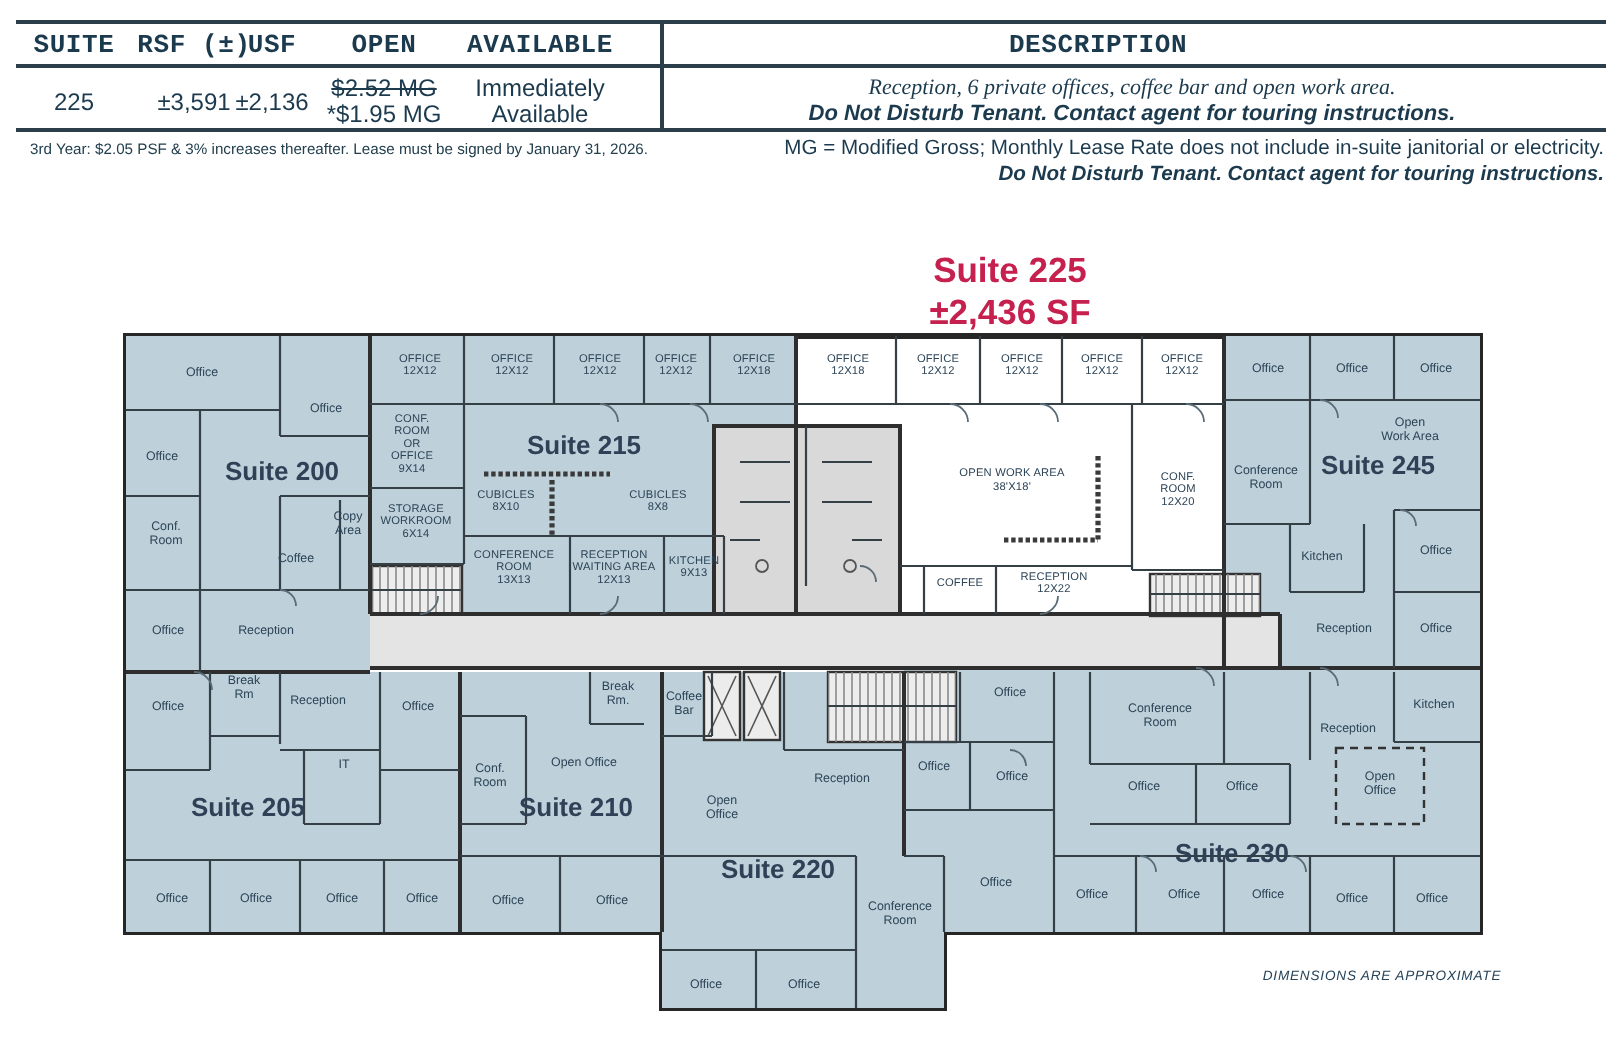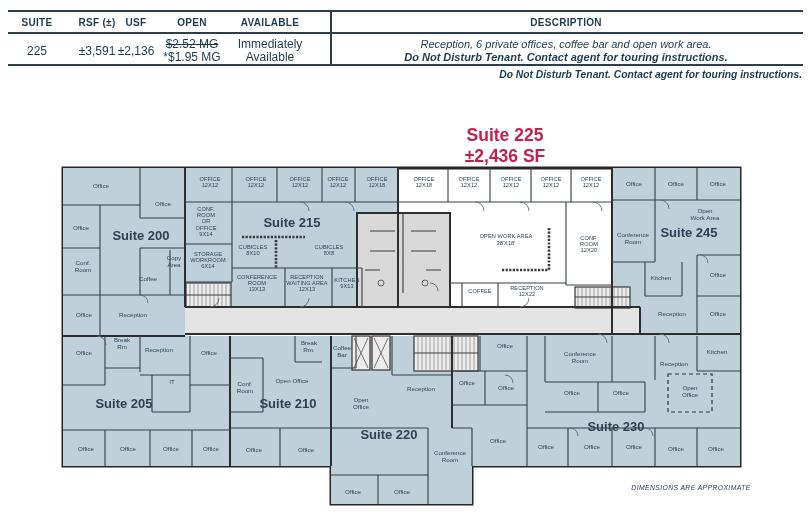--- a/index.html
+++ b/index.html
@@ -2,26 +2,26 @@
 <html><head>
 <meta charset="utf-8">
 <style>
   html,body{margin:0;padding:0;background:#fff;}
   body{width:811px;height:523px;position:relative;overflow:hidden;
        font-family:"Liberation Sans",sans-serif;color:#1c3a4e;}
   .abs{position:absolute;}
   
   .rule{position:absolute;left:8px;right:8px;height:2px;background:#2d3e4b;}
   .vrule{position:absolute;width:1.5px;background:#2d3e4b;}
-  .hcell{position:absolute;top:14px;height:16px;font-weight:bold;font-size:10px;
-         letter-spacing:.3px;display:flex;align-items:center;justify-content:center;}
+  .hcell{position:absolute;top:14px;height:16px;font-weight:bold;font-size:13px;
+         letter-spacing:.3px;display:flex;align-items:center;justify-content:center;font-family:Liberation Mono, monospace;}
   .vcell{position:absolute;top:35px;height:32px;font-size:12px;line-height:13px;
          display:flex;flex-direction:column;align-items:center;justify-content:center;text-align:center;}
   .strike{text-decoration:line-through;}
-  .desc-line1{font-style:italic;font-size:11px;}
+  .desc-line1{font-style:italic;font-size:11px;font-family:Liberation Serif, serif;}
   .desc-line2{font-style:italic;font-weight:bold;font-size:11px;}
   .footnote{position:absolute;left:15px;top:70px;width:350px;font-size:7.6px;
             line-height:10.5px;color:#23404f;}
   .mgnote{position:absolute;right:9px;top:69px;width:445px;text-align:right;
           font-size:10.3px;line-height:12.5px;}
   .mgnote .l2{font-style:italic;font-weight:bold;}
   
   svg text{font-family:"Liberation Sans",sans-serif;}
   .rl{font-size:6.2px;fill:#2c4457;text-anchor:middle;}
   .rc{font-size:5.6px;fill:#2c4457;text-anchor:middle;letter-spacing:.1px;}
@@ -249,37 +249,39 @@
   <div class="rule" style="top:10px"></div>
   <div class="rule" style="top:32px;height:1.6px"></div>
   <div class="rule" style="top:64px;height:1.6px"></div>
   <div class="vrule" style="left:330px;top:10px;height:55px"></div>
 
   <div class="hcell" style="left:13px;width:48px">SUITE</div>
   <div class="hcell" style="left:68px;width:58px">RSF (±)</div>
   <div class="hcell" style="left:113px;width:46px">USF</div>
   <div class="hcell" style="left:159px;width:66px">OPEN</div>
   <div class="hcell" style="left:228px;width:84px">AVAILABLE</div>
-  <div class="hcell" style="left:335px;width:462px">DESCRIPTION</div>
+  <div class="hcell" style="left:318px;width:462px">DESCRIPTION</div>
 
   <div class="vcell" style="left:13px;width:48px">225</div>
   <div class="vcell" style="left:68px;width:58px">±3,591</div>
   <div class="vcell" style="left:113px;width:46px">±2,136</div>
   <div class="vcell" style="left:159px;width:66px">
     <span class="strike">$2.52 MG</span>
     <span>*$1.95 MG</span>
   </div>
   <div class="vcell" style="left:228px;width:84px">
     <span>Immediately</span>
     <span>Available</span>
   </div>
   <div class="vcell" style="left:335px;width:462px">
     <span class="desc-line1">Reception, 6 private offices, coffee bar and open work area.</span>
     <span class="desc-line2">Do Not Disturb Tenant. Contact agent for touring instructions.</span>
   </div>
 
   <div class="footnote">
+    <div>3rd Year: $2.05 PSF &amp; 3% increases thereafter.  Lease must be signed by January 31, 2026.</div>
   </div>
 
   <div class="mgnote">
+    <div class="l1">MG = Modified Gross; Monthly Lease Rate does not include in-suite janitorial or electricity.</div>
     <div class="l2">Do Not Disturb Tenant. Contact agent for touring instructions.</div>
   </div>
 </div>
 
 </body></html>

